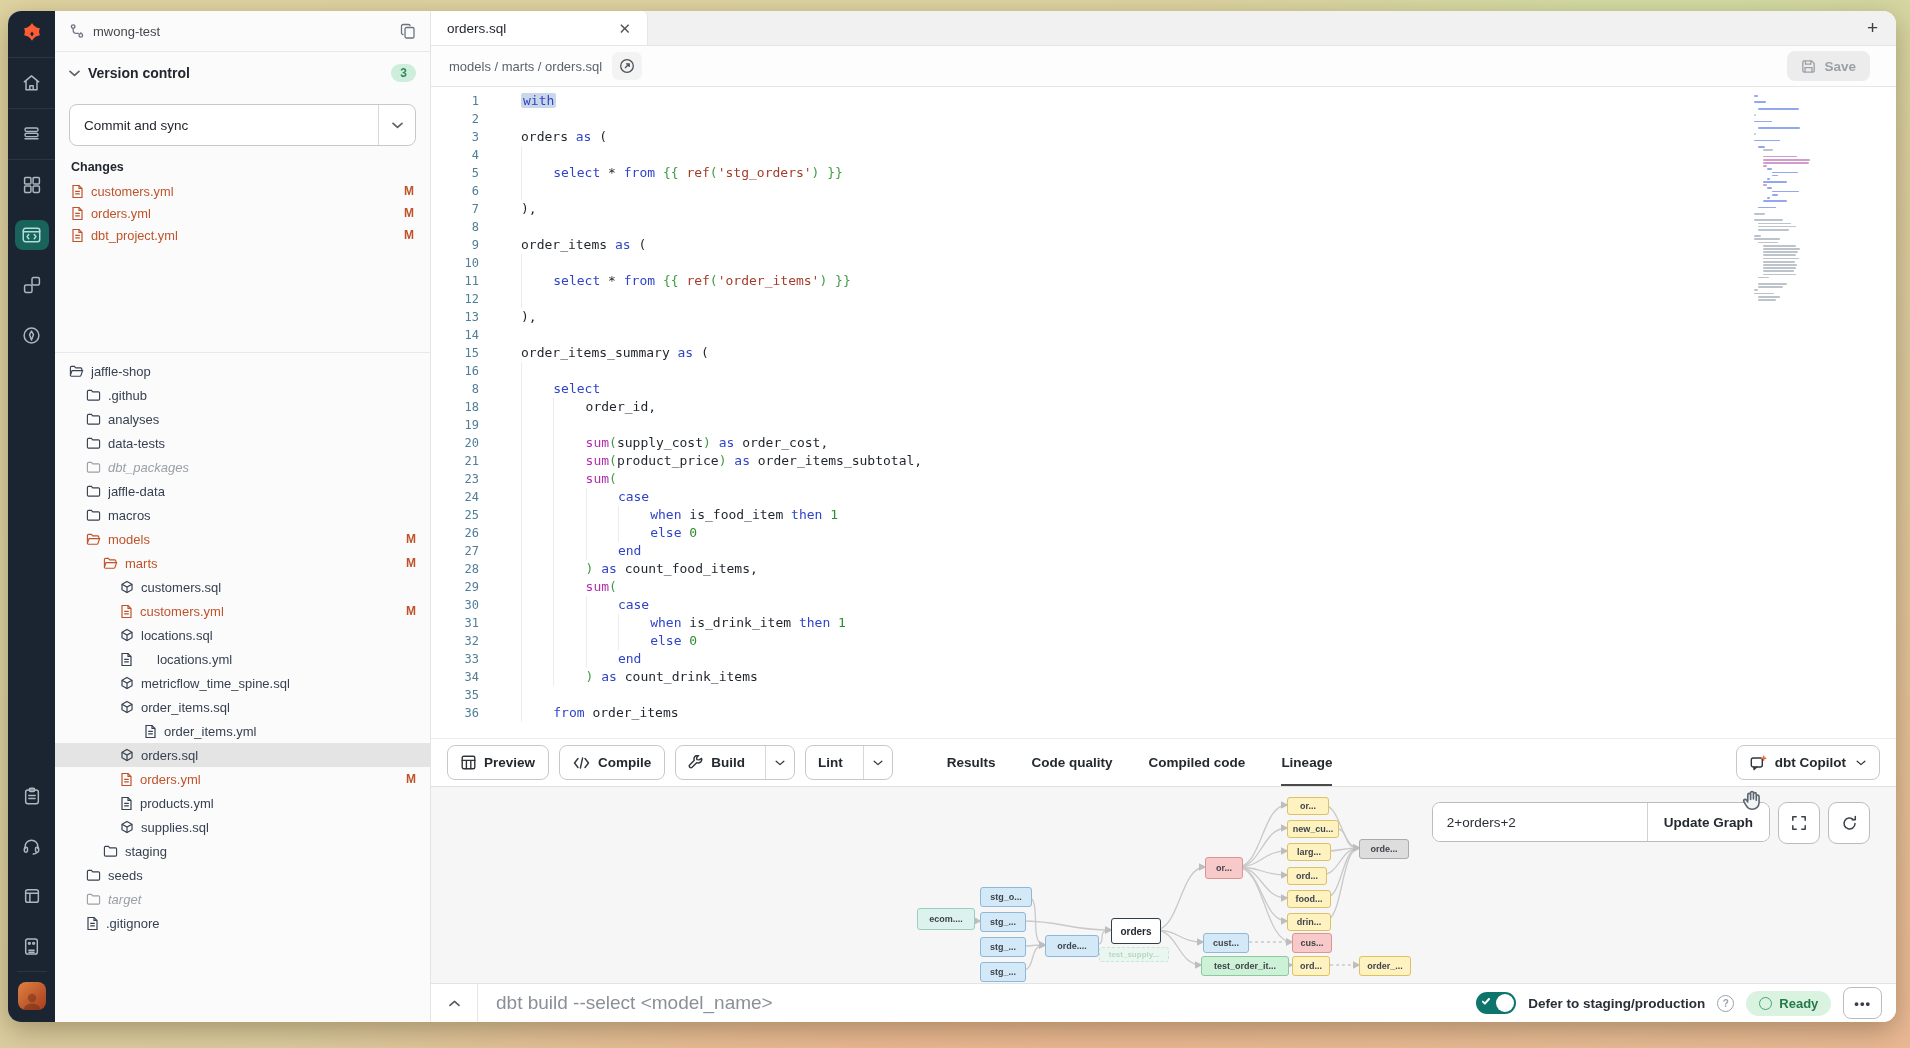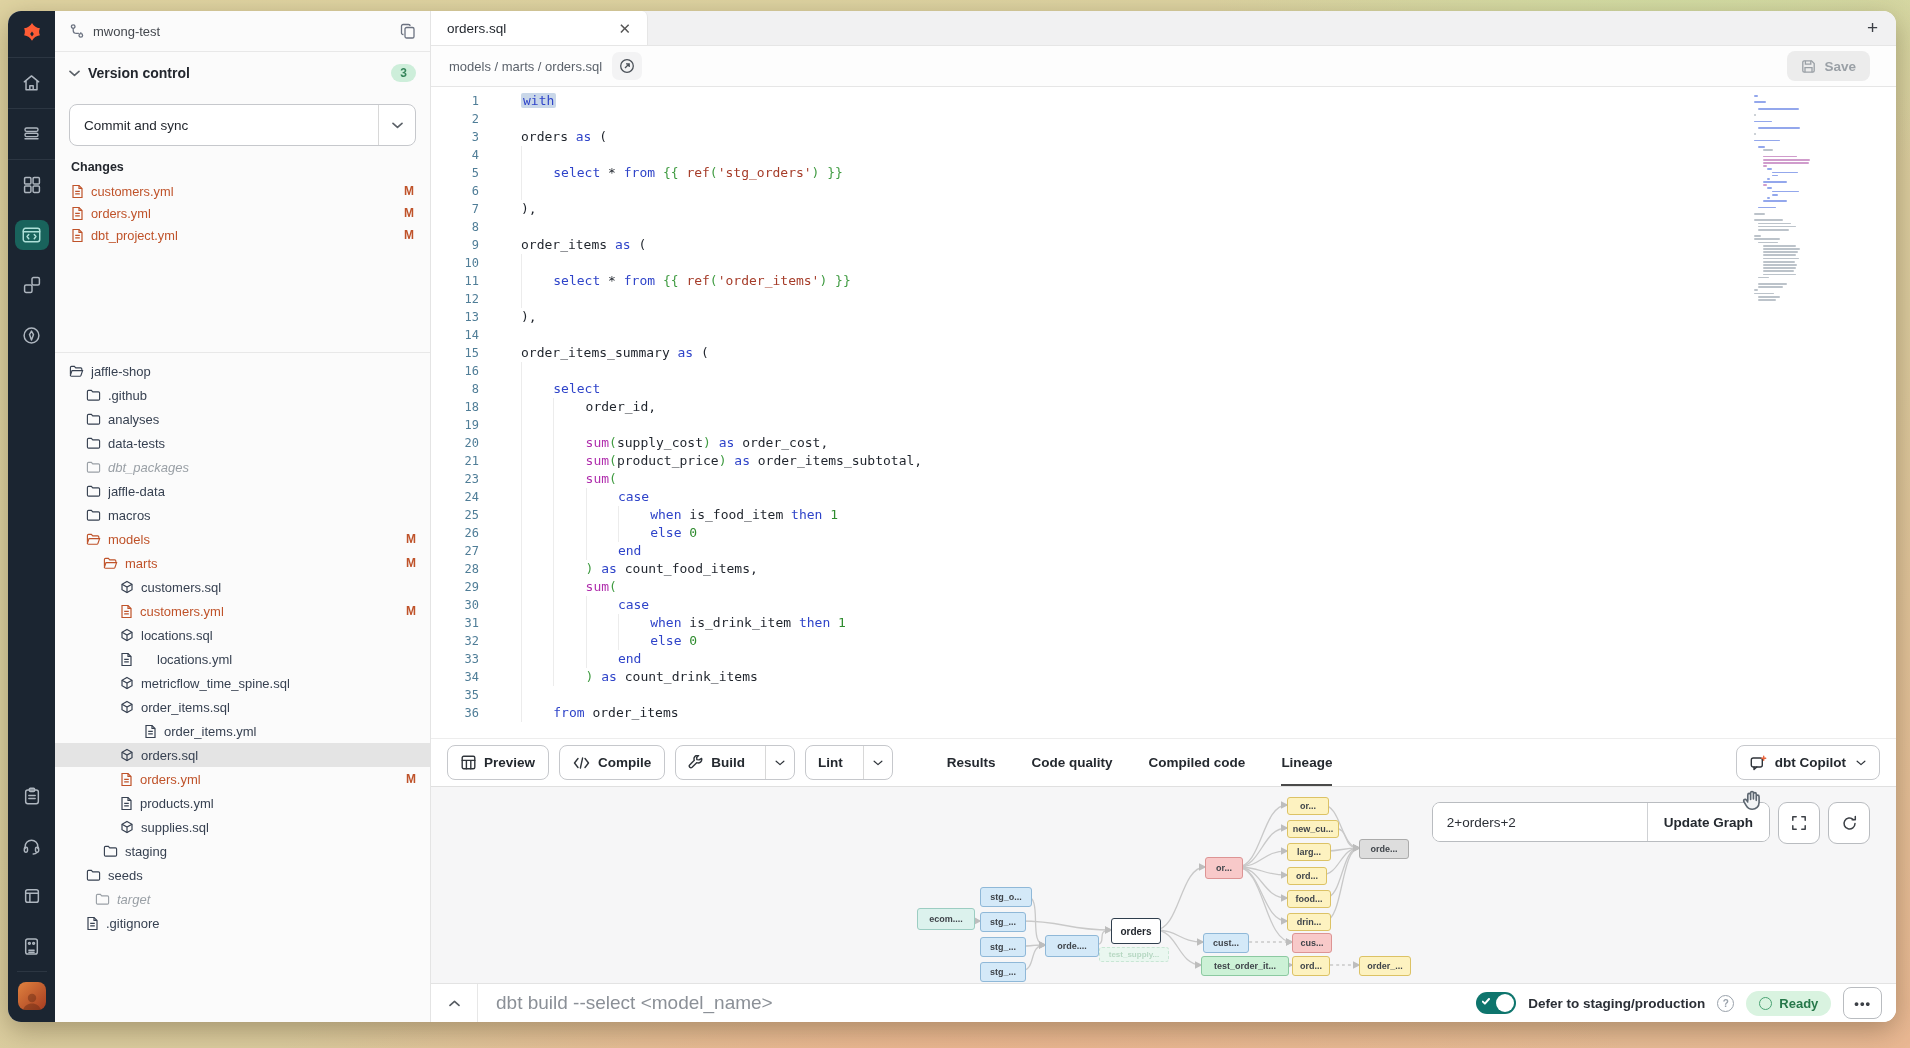--- a/index.html
+++ b/index.html
@@ -427,21 +427,21 @@
                   <path d="M1.5 3.2c0-.7.5-1.2 1.2-1.2h3l1.5 1.7h6.1c.7 0 1.2.5 1.2 1.2v6.4c0 .7-.5 1.2-1.2 1.2H2.7c-.7 0-1.2-.5-1.2-1.2z" fill="none" stroke="currentColor" stroke-width="1.2"></path>
                 </svg>
                 <span class="lbl">staging</span>
               </div>
               <div class="trow" style="padding-left: 31px;">
                 <svg width="15" height="14" viewBox="0 0 16 14">
                   <path d="M1.5 3.2c0-.7.5-1.2 1.2-1.2h3l1.5 1.7h6.1c.7 0 1.2.5 1.2 1.2v6.4c0 .7-.5 1.2-1.2 1.2H2.7c-.7 0-1.2-.5-1.2-1.2z" fill="none" stroke="currentColor" stroke-width="1.2"></path>
                 </svg>
                 <span class="lbl">seeds</span>
               </div>
-              <div class="trow muted" style="padding-left: 40px;">
+              <div class="trow muted" style="padding-left: 31px;">
                 <svg width="15" height="14" viewBox="0 0 16 14">
                   <path d="M1.5 3.2c0-.7.5-1.2 1.2-1.2h3l1.5 1.7h6.1c.7 0 1.2.5 1.2 1.2v6.4c0 .7-.5 1.2-1.2 1.2H2.7c-.7 0-1.2-.5-1.2-1.2z" fill="none" stroke="currentColor" stroke-width="1.2"></path>
                 </svg>
                 <span class="lbl">target</span>
               </div>
               <div class="trow" style="padding-left: 31px;">
                 <svg width="13" height="15" viewBox="0 0 13 15">
                   <path d="M2 1.5h6l3 3v9H2z" fill="none" stroke="currentColor" stroke-width="1.2"></path>
                   <path d="M8 1.5v3h3M4.2 7.3h4.6M4.2 9.8h4.6" fill="none" stroke="currentColor" stroke-width="1.2"></path>
                 </svg>

